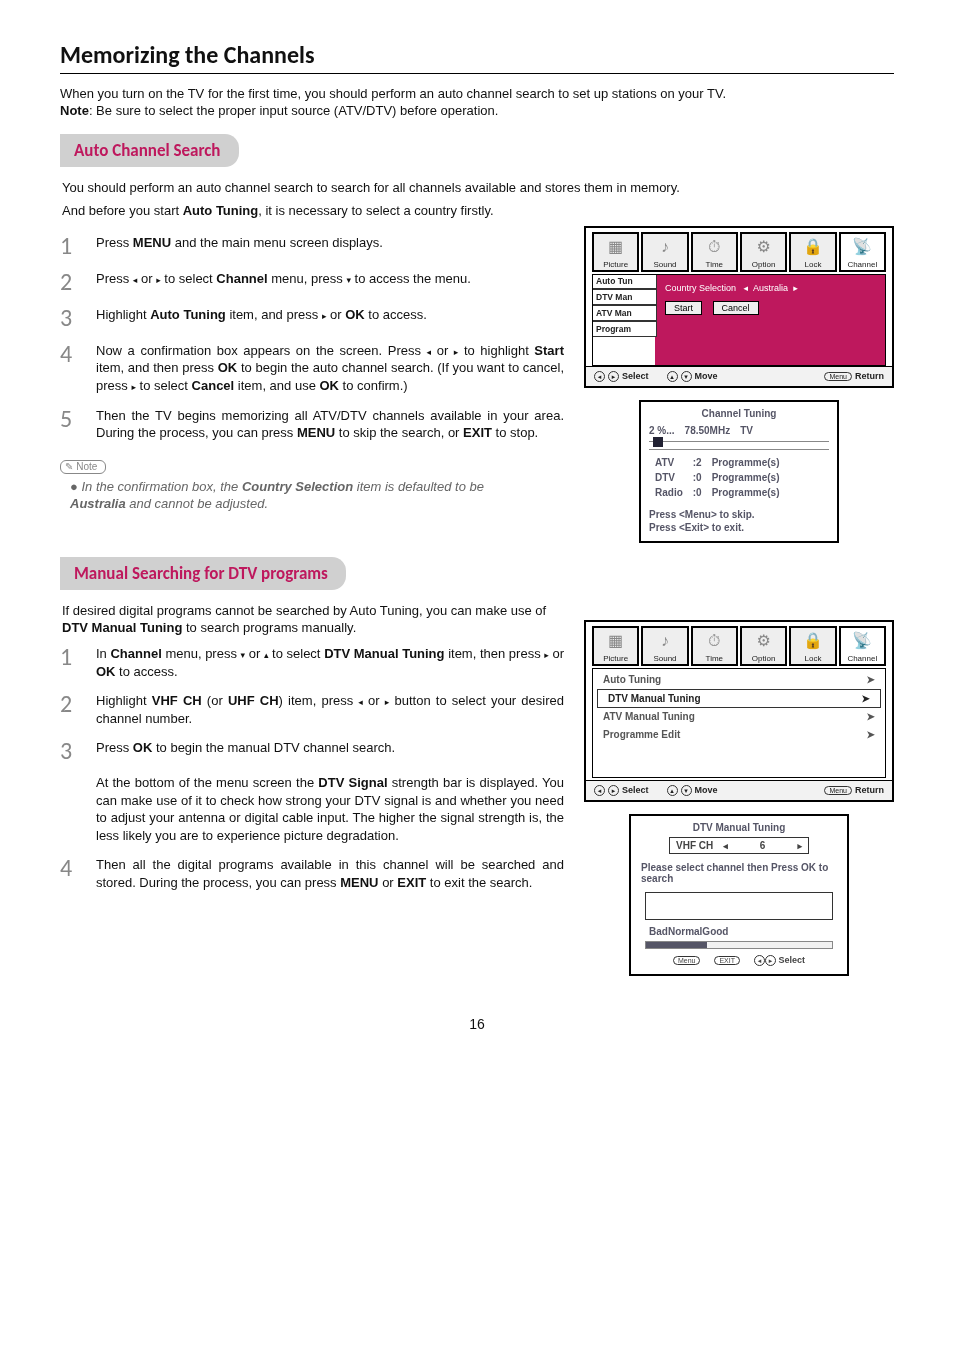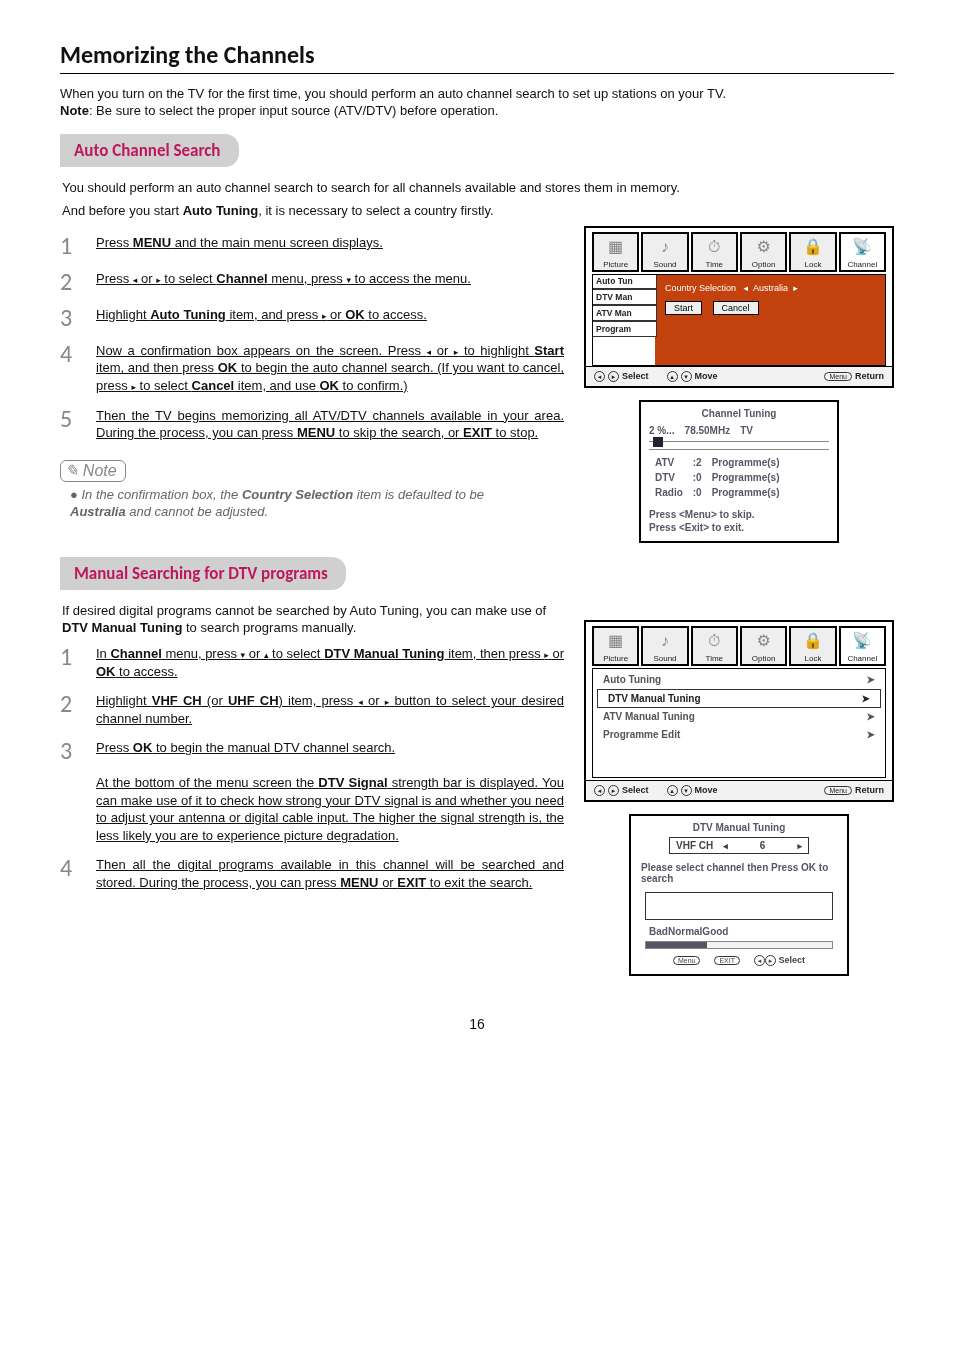--- a/index.html
+++ b/index.html
@@ -36,26 +36,26 @@
   .col-left { flex: 1 1 auto; padding-right: 20px; }
   .col-right { width: 310px; flex: 0 0 310px; }
   ol.steps { list-style:none; padding:0; margin: 8px 0 0 0;}
   ol.steps > li { display:flex; margin-bottom:12px; }
   .step-num {
     width: 36px; flex:0 0 36px;
     font-family: "Gill Sans", "Gill Sans MT", Calibri, sans-serif;
     color:#888; font-size:24px; font-weight:400;
     line-height:1;
   }
-  .step-body { flex:1; line-height:1.35; text-align: justify; text-decoration: underline; }
+  .step-body { flex:1; line-height:1.35; text-align: justify; }
   .note-tab {
     display:inline-block;
     border:1px solid #888; color:#888;
     border-radius: 6px; padding: 0px 8px 1px 4px;
-    font-style: italic; font-size:16px;
+    font-size:10px;
     margin-top:6px;
   }
   .note-body { margin: 4px 0 20px 10px; color:#666; font-style: italic; line-height:1.35; padding-right:40px;}
   b,strong{font-weight:bold;}
   .footer-num{ text-align:center; margin-top:40px; font-size:14px;}
 
   
   .osd-panel {
     border: 2px solid #000;
     background:#fff;
@@ -74,21 +74,21 @@
   .osd-tab .tabicon { flex:1; display:flex; align-items:center; justify-content:center; font-size:16px; color:#888;}
   .osd-main { margin:2px 6px 0 6px; border:1px solid #000; min-height:90px; position:relative; overflow:hidden; background:#fff;}
   .osd-submenu {
     position:absolute; left:-2px; top:-2px; width:66px; background:#fff;
   }
   .osd-submenu .sm-item{
     border:1px solid #333; padding:2px 4px; font-size:8.5px; font-weight:bold;
     white-space:nowrap; overflow:hidden;
   }
   .osd-body-dark{
-    margin-left:62px; height:100%; min-height:90px; background:#c2410c; color:#fff;
+    margin-left:62px; height:100%; min-height:90px; background:#be185d; color:#fff;
     padding:8px 10px; font-size:9px;
   }
   .osd-body-dark .row{white-space:nowrap;}
   .osd-btn{ display:inline-block; border:1px solid #000; background:#eee; color:#000; padding:1px 8px; font-size:9px; margin:8px 8px 0 0;}
   .osd-footer{
     border-top:1px solid #000; padding:4px 8px; font-size:9px; display:flex; gap:18px; align-items:center;
     background:#f2f2f2;
   }
   .osd-footer .key{ display:inline-flex; align-items:center; gap:3px;}
   .key .circ{

